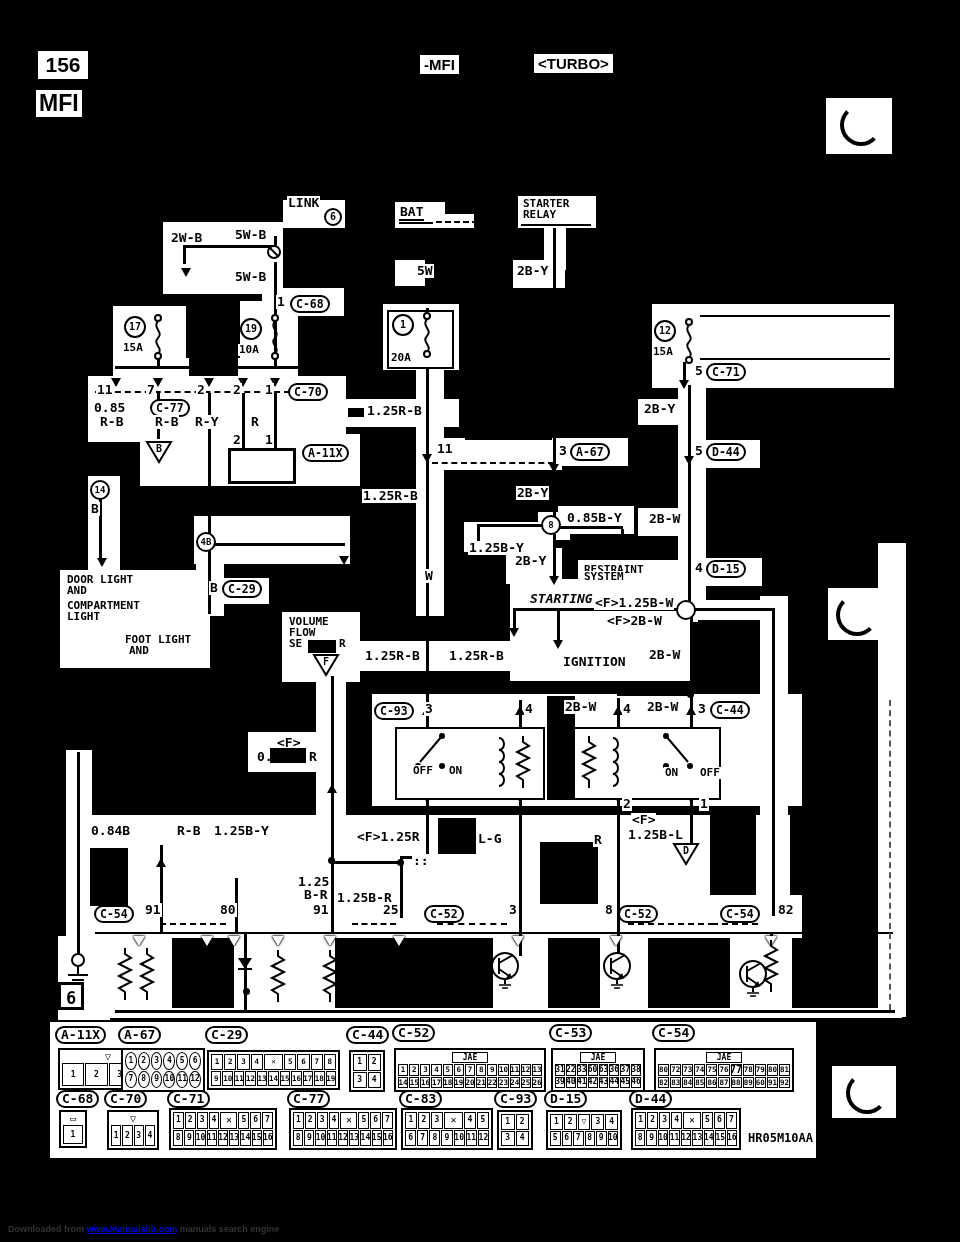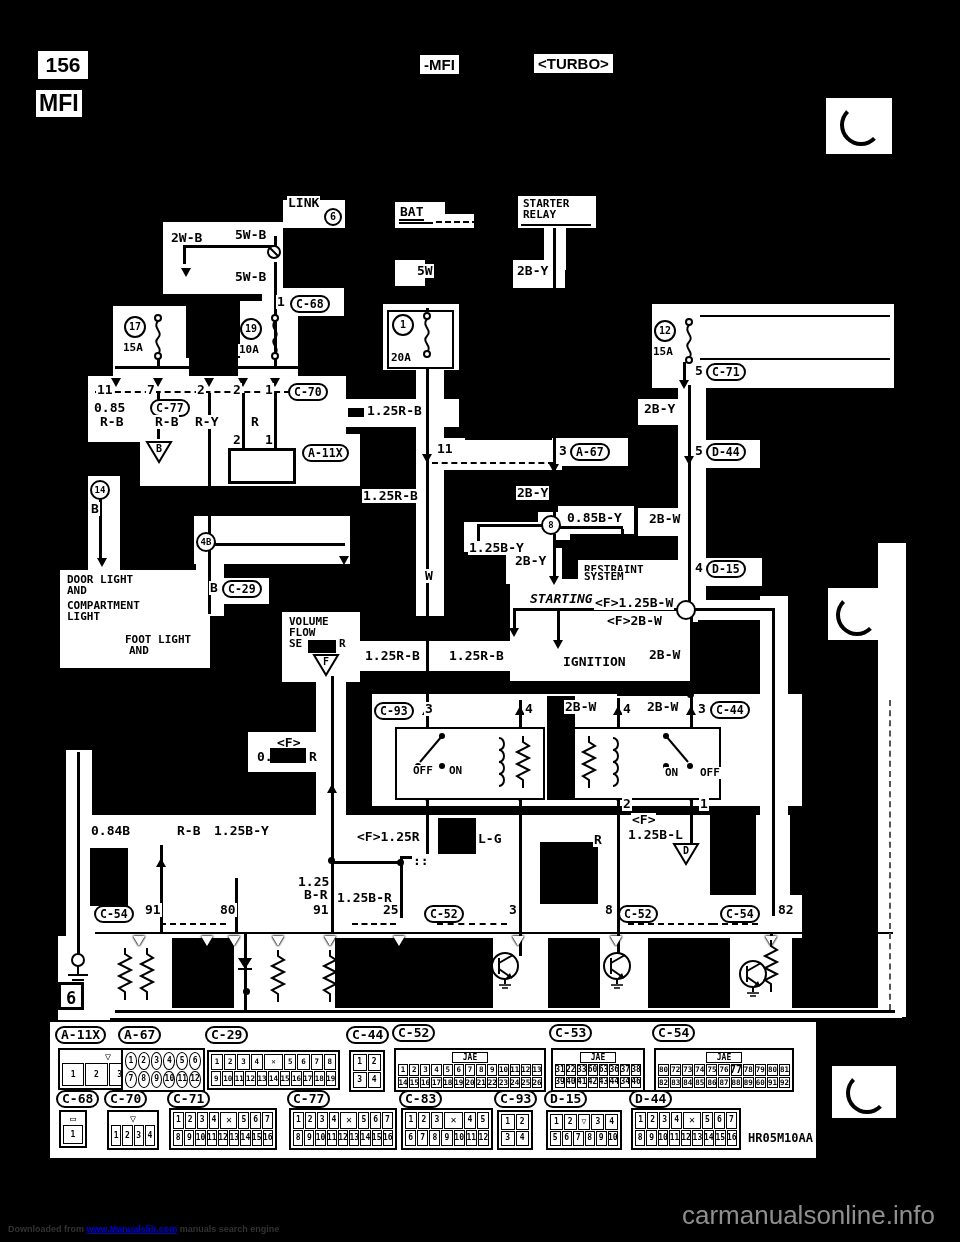--- a/index.html
+++ b/index.html
@@ -591,21 +591,21 @@
           <div class="pincell">37</div>
           <div class="pincell">38</div>
         </div>
         <div class="connrow">
           <div class="pincell">39</div>
           <div class="pincell">40</div>
           <div class="pincell">41</div>
           <div class="pincell">42</div>
           <div class="pincell">43</div>
           <div class="pincell">44</div>
-          <div class="pincell">34</div>
+          <div class="pincell">45</div>
           <div class="pincell">46</div>
         </div>
       </div>
       <div class="pill" style="left: 652px; top: 1024px; font-size: 13px;">C-54</div>
       <div class="connbox" style="left: 654px; top: 1048px; width: 140px; height: 44px;">
         <div class="jaetab">JAE</div>
         <div class="connrow">
           <div class="pincell" style="font-size: 7.5px;">80</div>
           <div class="pincell" style="font-size: 7.5px;">72</div>
           <div class="pincell" style="font-size: 7.5px;">73</div>
@@ -769,14 +769,13 @@
           <div class="pincell">15</div>
           <div class="pincell">16</div>
         </div>
       </div>
     </div>
 
   <div class="gridref">6</div>
   <div class="code">HR05M10AA</div>
 
   <div class="footer"><span>Downloaded from </span><a href="#">www.Manualslib.com</a><span> manuals search engine</span></div>
-  <div class="wm">carmanualsonline.info</div>
 </div>
 
 </body></html>

